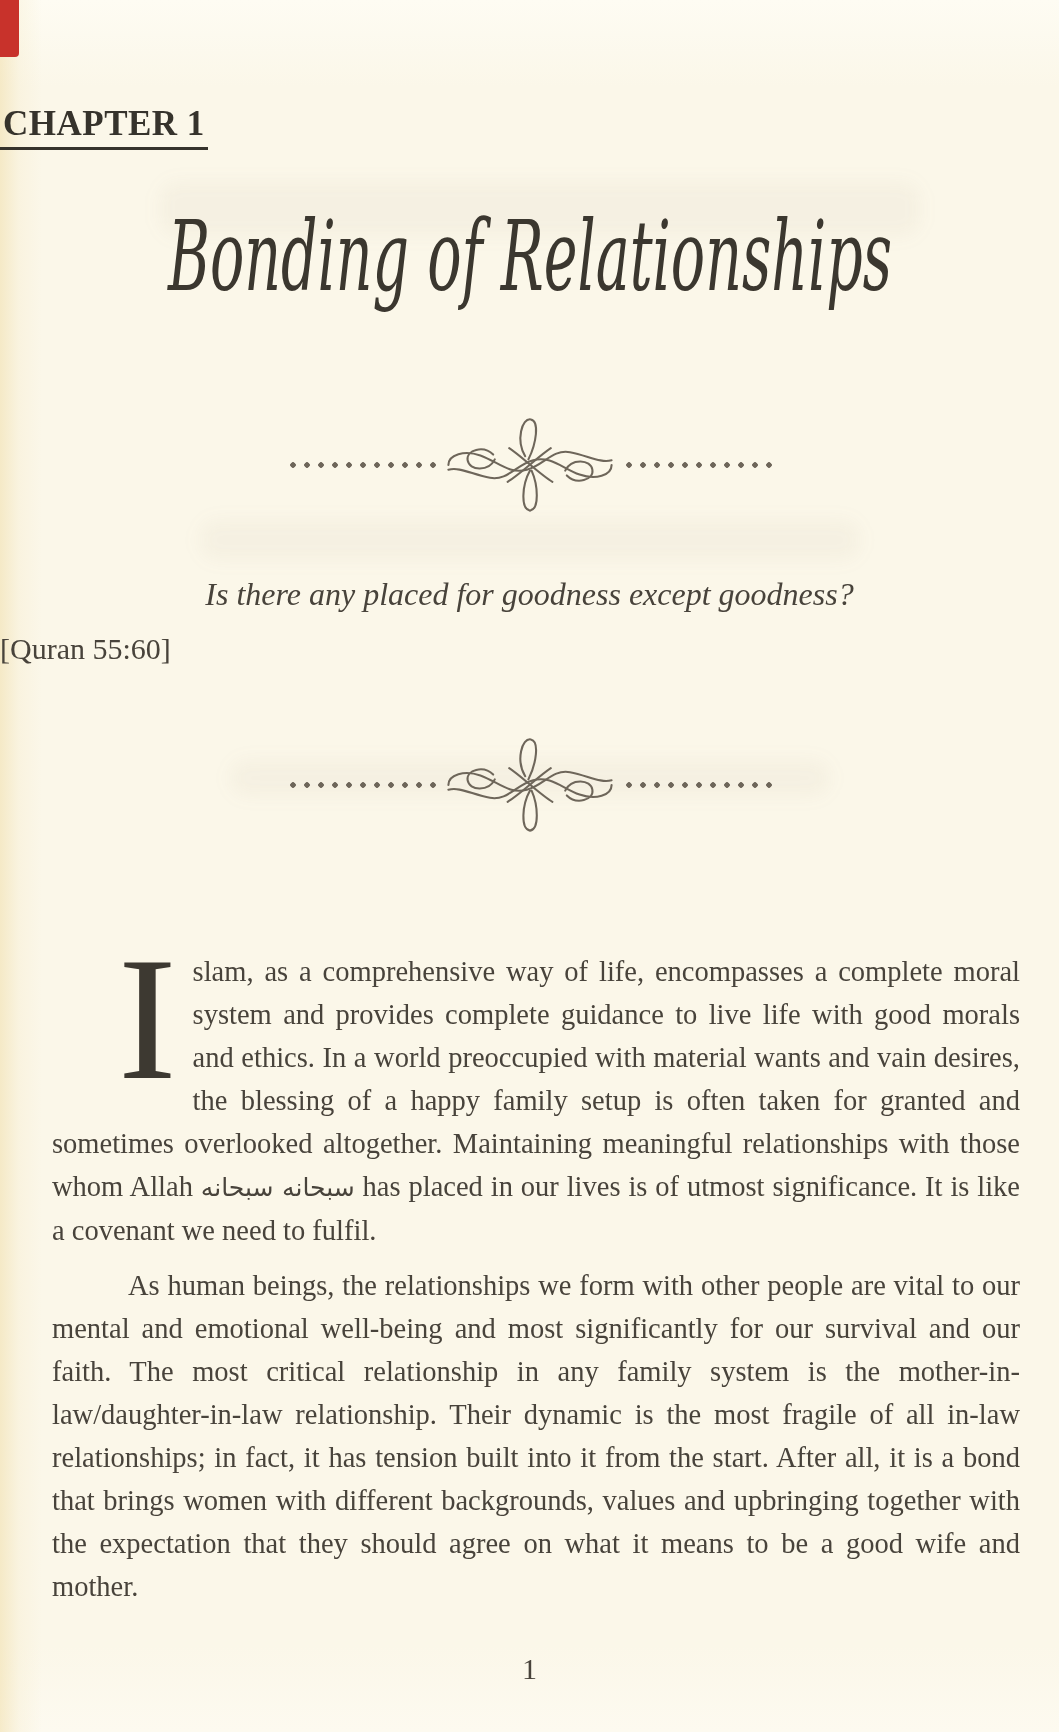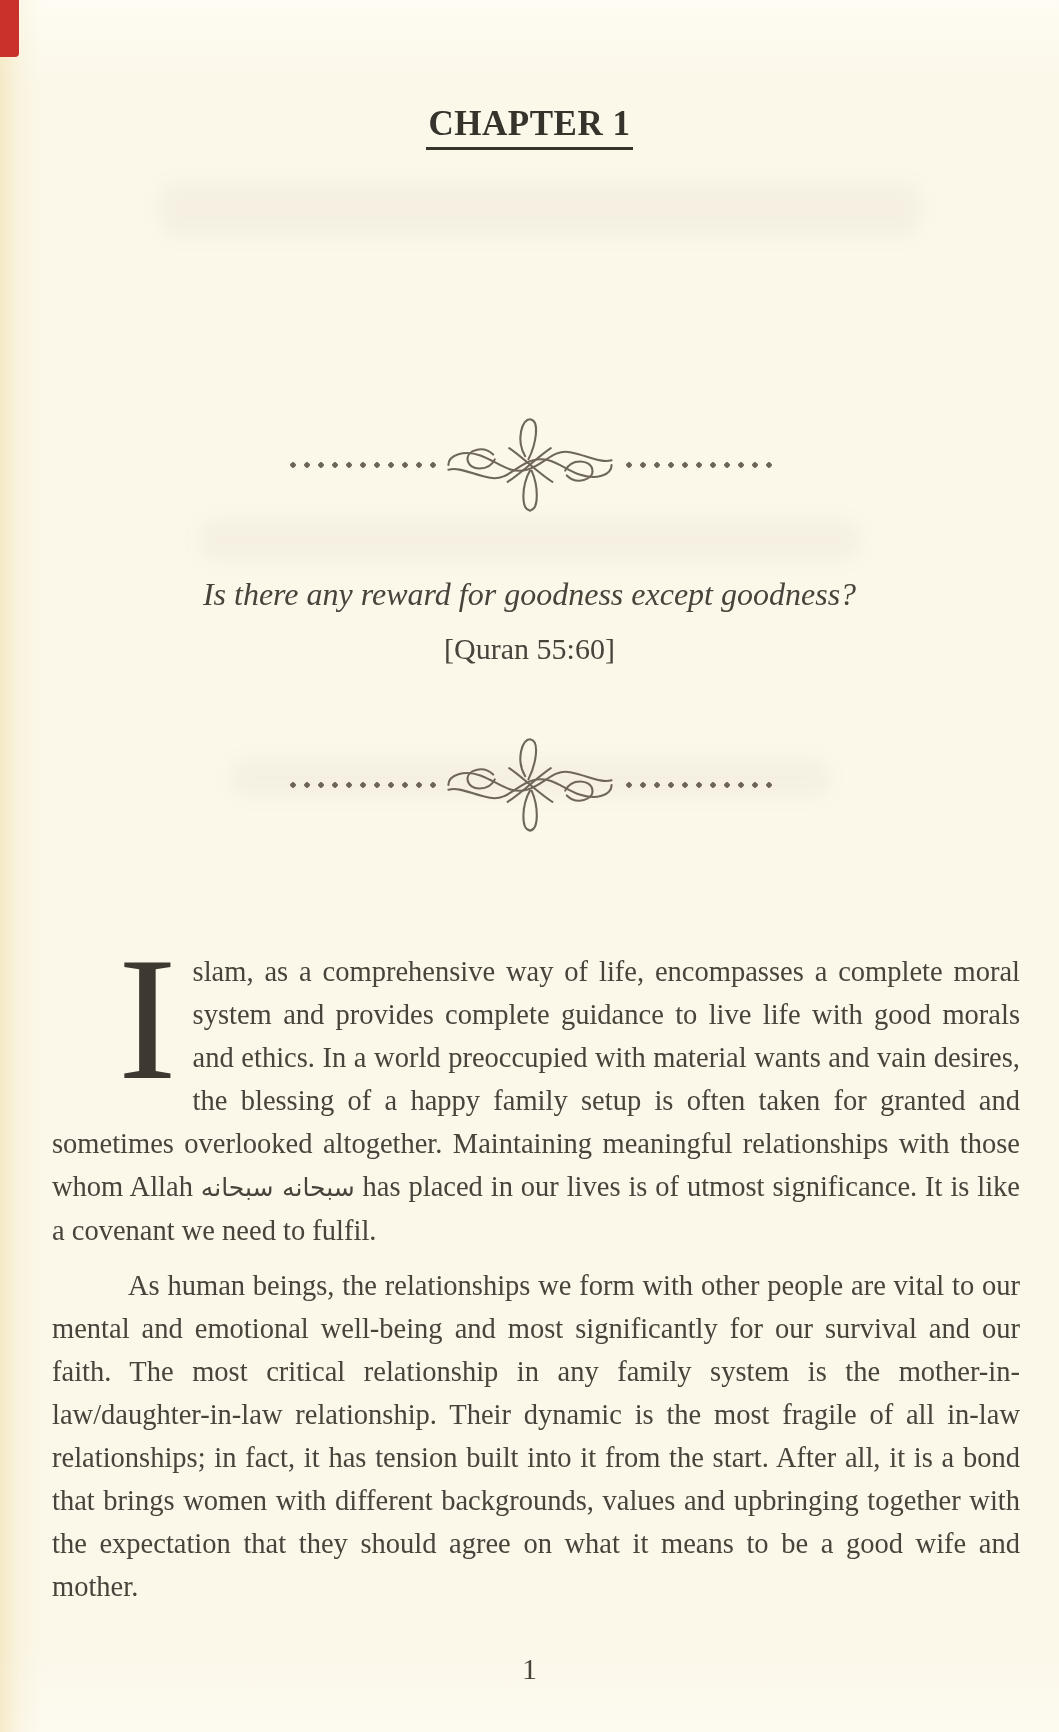--- a/index.html
+++ b/index.html
@@ -28,21 +28,21 @@
   .ghost{position:absolute;background:rgba(140,124,92,.05);filter:blur(9px);border-radius:18px;pointer-events:none;}
   .ghost.g1{left:160px;top:182px;width:760px;height:54px;}
   .ghost.g2{left:200px;top:520px;width:660px;height:40px;}
   .ghost.g3{left:230px;top:760px;width:600px;height:36px;}
   .red-mark{
     position:absolute;left:0;top:0;width:19px;height:57px;
     background:var(--red);border-radius:0 0 4px 0;
   }
   .chapter{
     position:absolute;top:106px;left:0;width:100%;
-    text-align:center;
+    text-align:left;
   }
   .chapter span{
     display:inline-block;
     font-weight:bold;font-size:35px;line-height:1;
     letter-spacing:.5px;color:var(--heading);
     border-bottom:3px solid var(--heading);
     padding:0 3px 6px 3px;
   }
   .book-title{
     position:absolute;top:178px;left:50%;transform:translateX(-50%);
@@ -59,21 +59,21 @@
     background-size:14px 8px;
     background-repeat:repeat-x;
     background-position:center left;
   }
   .quote{
     position:absolute;top:576px;left:0;width:100%;
     text-align:center;font-style:italic;font-size:32px;color:var(--ink);
   }
   .quote-ref{
     position:absolute;top:632px;left:0;width:100%;
-    text-align:center;font-size:30px;color:var(--ink);
+    font-size:30px;color:var(--ink);
   }
   .body-text{
     position:absolute;top:950px;left:52px;width:968px;
     font-size:28.5px;line-height:43px;
     text-align:justify;color:var(--ink);
   }
   .dropcap{
     float:left;
     font-size:176px;line-height:122px;
     height:128px;
@@ -100,39 +100,44 @@
   <div class="edge-shade"></div>
   <div class="ghost g1"></div>
   <div class="ghost g2"></div>
   <div class="ghost g3"></div>
   <div class="red-mark"></div>
 
   <div class="chapter">
     <span>CHAPTER 1</span>
   </div>
 
+  <div class="book-title">
+    <svg width="790" height="165" viewBox="0 0 790 165">
+      <text x="395" y="112" text-anchor="middle" font-style="italic" font-size="97" textLength="724" lengthAdjust="spacingAndGlyphs" fill="#3b372f">Bonding of Relationships</text>
+    </svg>
+  </div>
 
   <div class="divider d1">
     <div class="dots"></div>
     <svg width="176" height="134" viewBox="0 0 220 150">
       <g fill="none" stroke="#6e665a" stroke-width="2.6" stroke-linecap="round">
         <path d="M104,64 C92,44 100,16 111,18 C122,20 118,48 108,68"></path>
         <path d="M110,82 C100,100 98,130 110,132 C122,130 120,100 112,82"></path>
         <path d="M8,75 C8,62 28,56 48,63 C70,71 84,87 106,81 C128,75 138,55 160,59 C182,63 198,73 212,69"></path>
         <path d="M212,75 C212,88 192,94 172,87 C150,79 136,63 114,69 C92,75 82,95 60,91 C38,87 22,77 8,81"></path>
         <path d="M64,62 C52,50 30,56 32,69 C34,82 58,84 66,68"></path>
         <path d="M156,88 C168,100 190,94 188,81 C186,68 162,66 154,82"></path>
         <path d="M84,54 C98,63 124,88 138,96"></path>
         <path d="M136,54 C122,63 96,88 82,96"></path>
       </g>
     </svg>
     <div class="dots"></div>
   </div>
 
-  <div class="quote">Is there any reward for goodness except goodness?</div>
+  <div class="quote">Is there any placed for goodness except goodness?</div>
   <div class="quote-ref">[Quran 55:60]</div>
 
   <div class="divider d2">
     <div class="dots"></div>
     <svg width="176" height="134" viewBox="0 0 220 150">
       <g fill="none" stroke="#6e665a" stroke-width="2.6" stroke-linecap="round">
         <path d="M104,64 C92,44 100,16 111,18 C122,20 118,48 108,68"></path>
         <path d="M110,82 C100,100 98,130 110,132 C122,130 120,100 112,82"></path>
         <path d="M8,75 C8,62 28,56 48,63 C70,71 84,87 106,81 C128,75 138,55 160,59 C182,63 198,73 212,69"></path>
         <path d="M212,75 C212,88 192,94 172,87 C150,79 136,63 114,69 C92,75 82,95 60,91 C38,87 22,77 8,81"></path>

